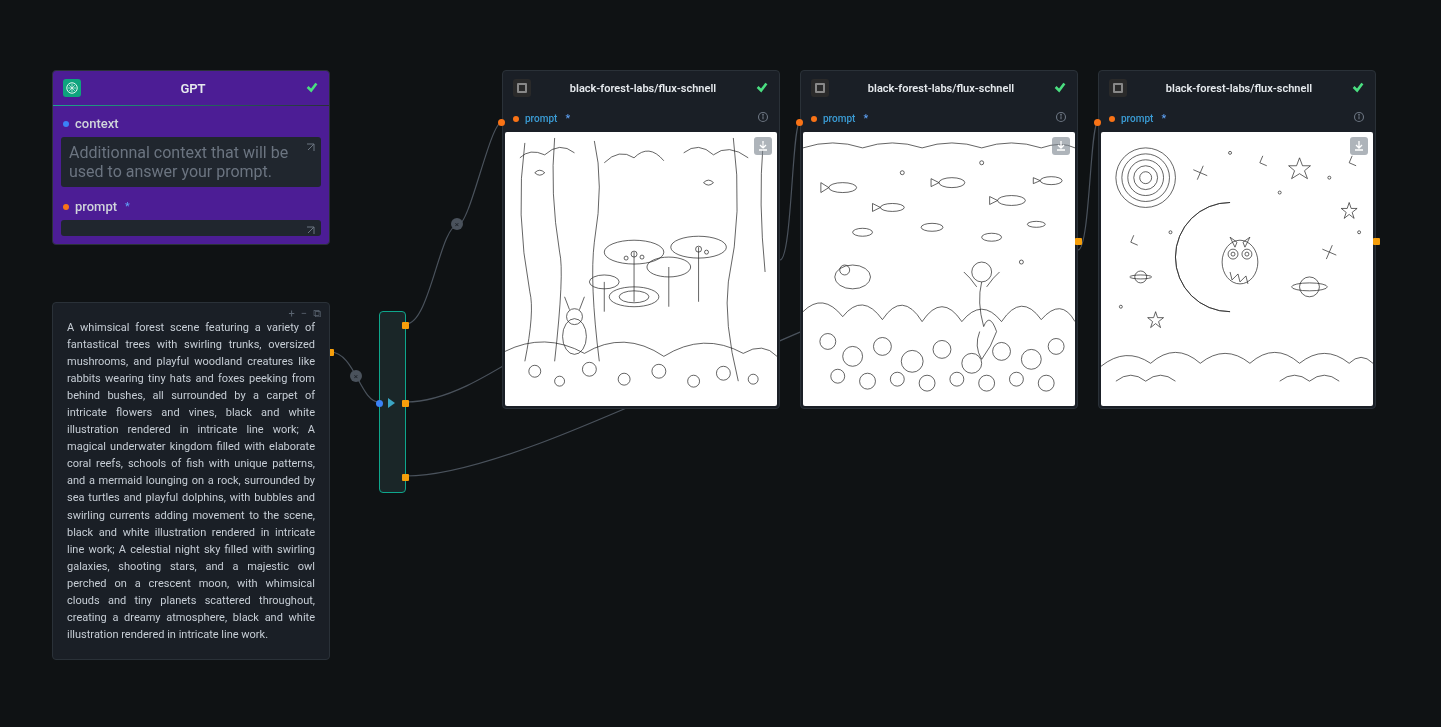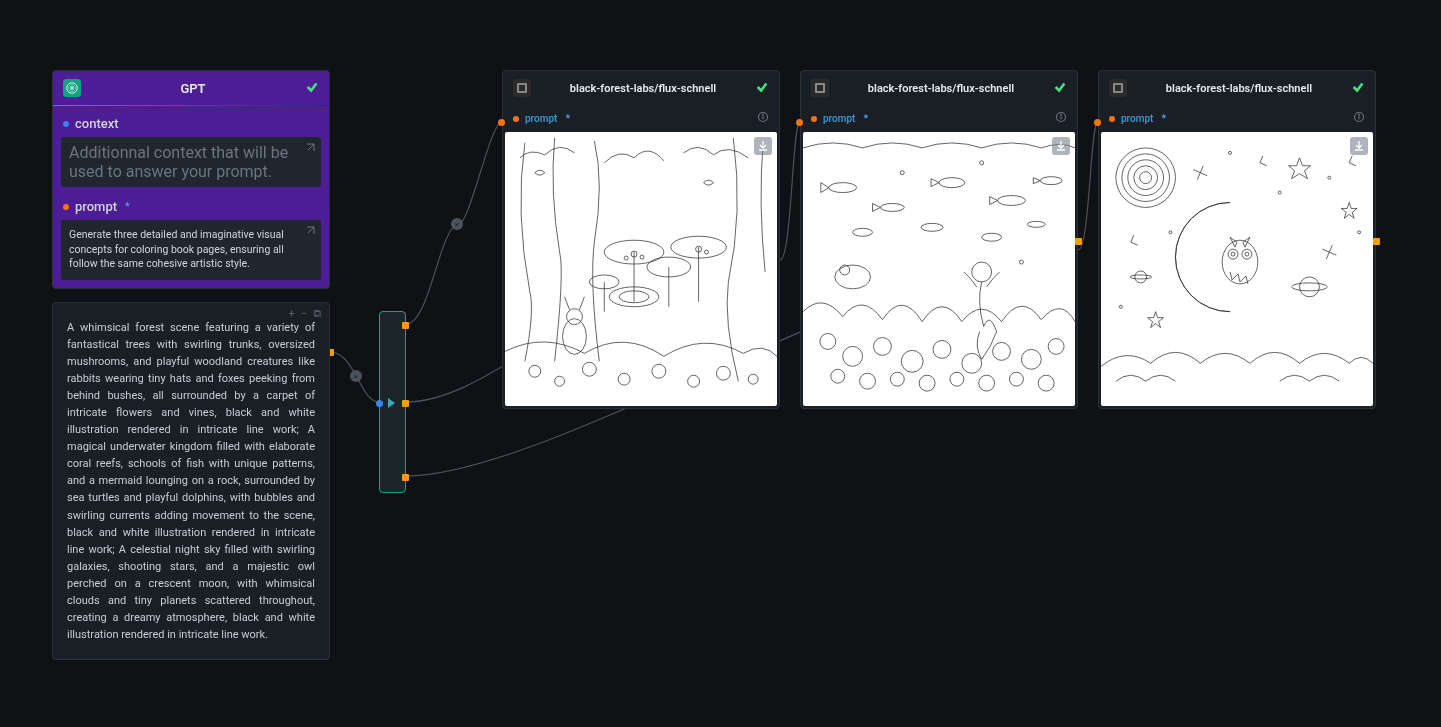--- a/index.html
+++ b/index.html
@@ -316,21 +316,20 @@
           <path d="M2 1 L9 1 L9 8 M9 1 L3 7" stroke="#6b7480" stroke-width="1" fill="none"></path>
         </svg>
     </div>
 
     <div class="param-row">
       <span class="dot dot-orange"></span>
       <span class="param-label">prompt</span>
       <span class="param-star">*</span>
     </div>
     <div class="prompt-box">
-      <span>Generate three detailed and imaginative visual concepts for coloring book pages, ensuring all follow the same cohesive artistic style.</span>
       <svg class="ext-icon" viewBox="0 0 10 10">
           <path d="M2 1 L9 1 L9 8 M9 1 L3 7" stroke="#6b7480" stroke-width="1" fill="none"></path>
         </svg>
     </div>
   </div>
 
   <div class="port-out" style="left:327px; top:349px;"></div>
 
   <div class="output-box">
     <div class="output-controls">

